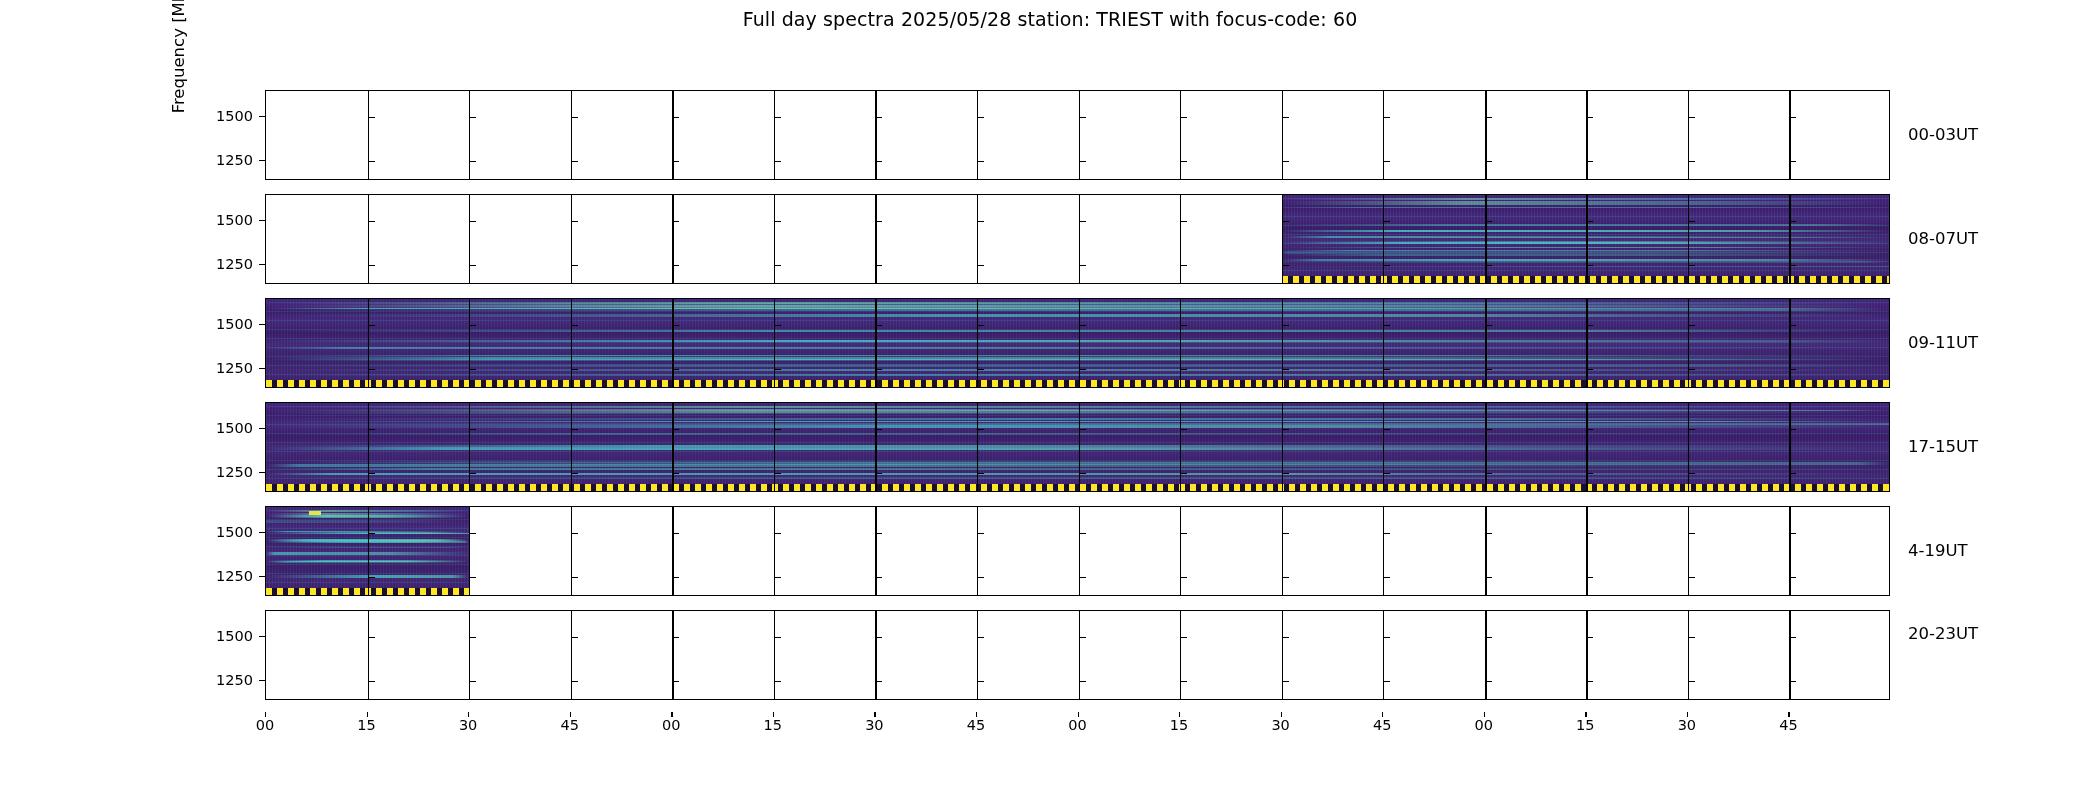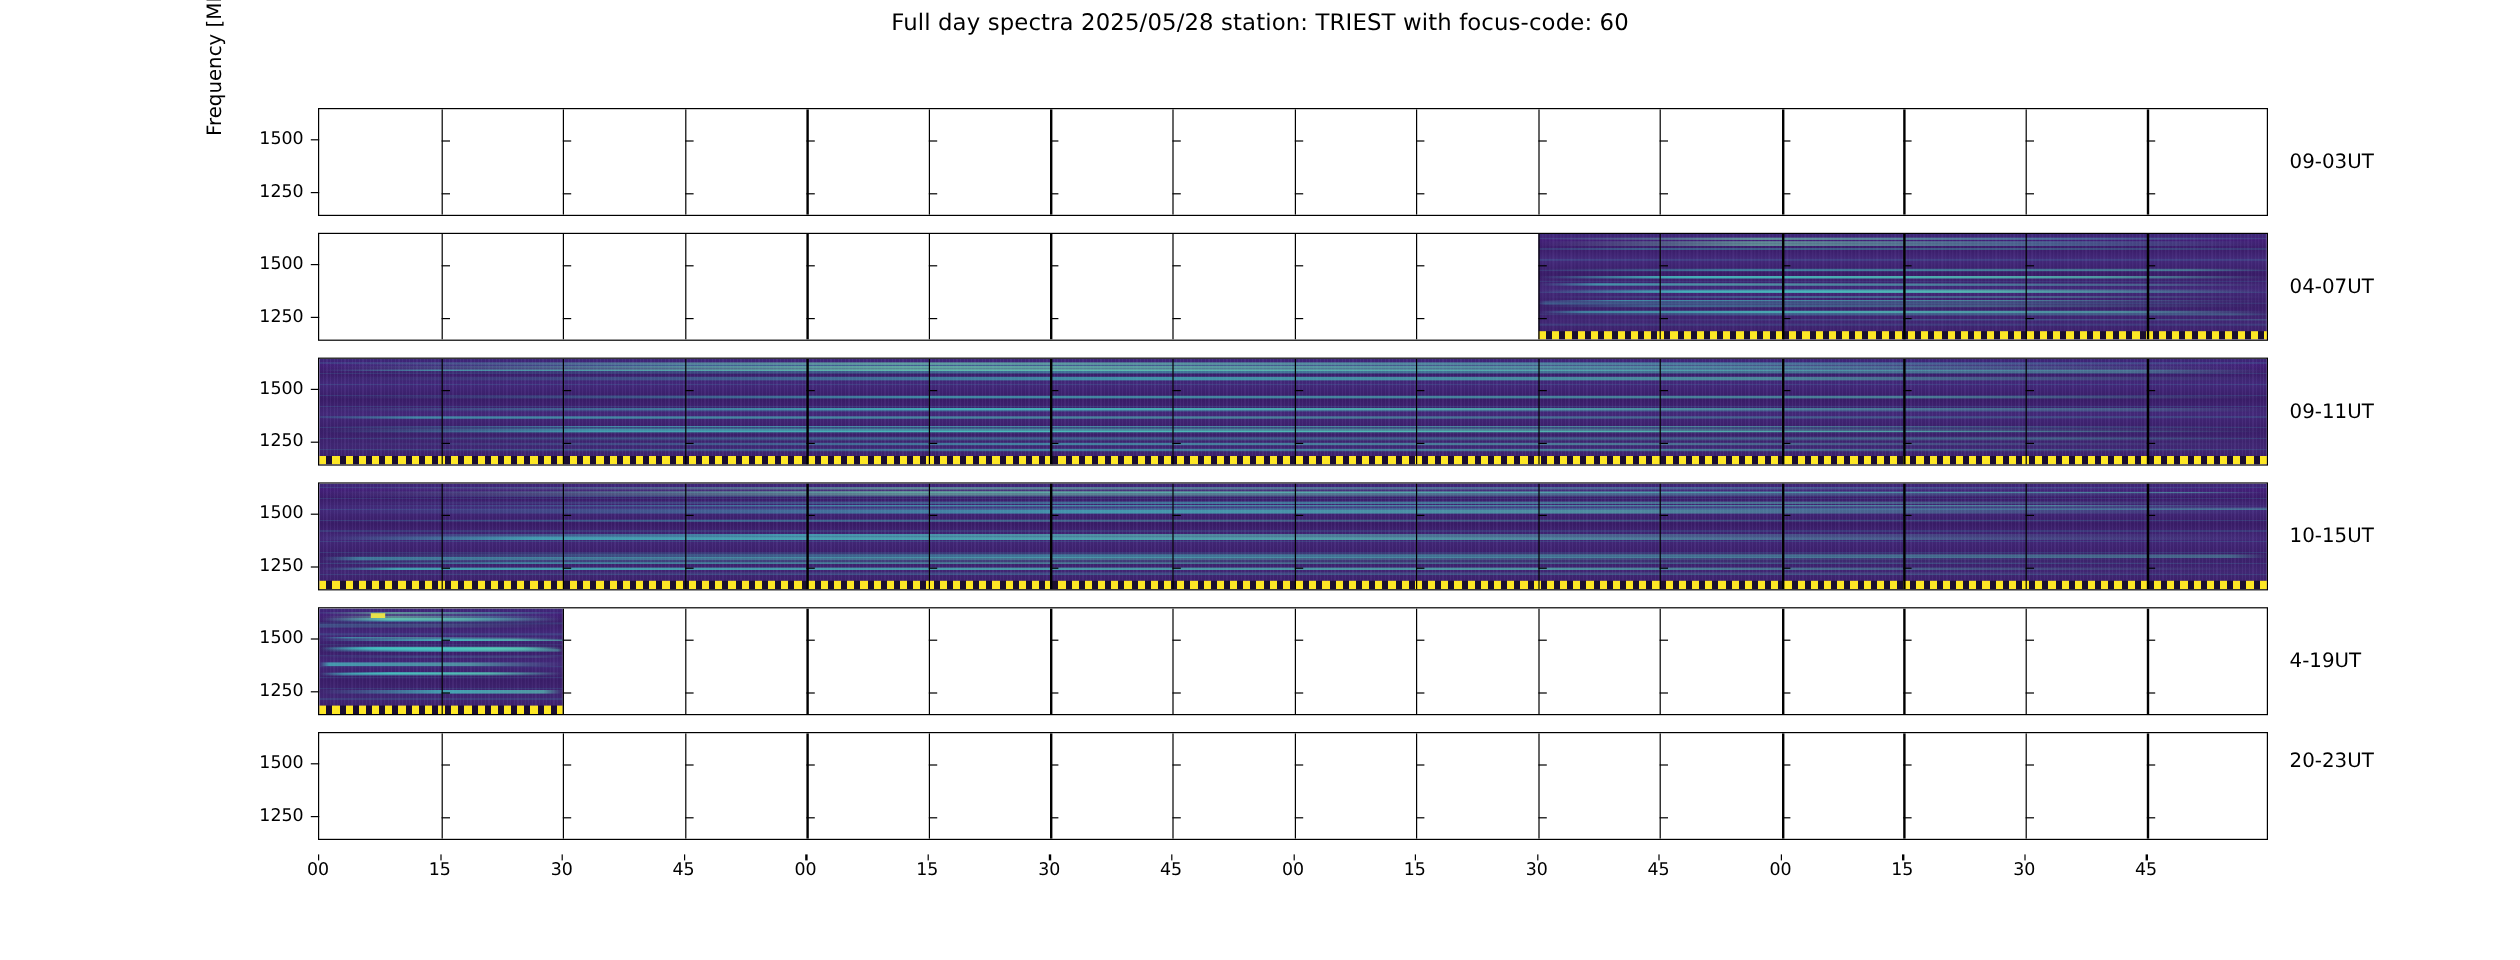--- a/index.html
+++ b/index.html
@@ -569,36 +569,36 @@
       <div class="col-sep" style="left: 1523.44px;"></div>
       <div class="ytick" style="left: 1523.44px; top: 26px;"></div>
       <div class="ytick" style="left: 1523.44px; top: 70px;"></div>
     </div>
   </div>
 
 <div class="ytick-outer" style="left: 259px; top: 116px;"></div>
 <div class="ylabel-tick" style="right: 1847px; top: 109px;">1500</div>
 <div class="ytick-outer" style="left: 259px; top: 160px;"></div>
 <div class="ylabel-tick" style="right: 1847px; top: 153px;">1250</div>
-<div class="row-label" style="top: 127px;">09-03UT</div>
+<div class="row-label" style="top: 127px;">00-03UT</div>
 <div class="ytick-outer" style="left: 259px; top: 220px;"></div>
 <div class="ylabel-tick" style="right: 1847px; top: 213px;">1500</div>
 <div class="ytick-outer" style="left: 259px; top: 264px;"></div>
 <div class="ylabel-tick" style="right: 1847px; top: 257px;">1250</div>
-<div class="row-label" style="top: 231px;">04-07UT</div>
+<div class="row-label" style="top: 231px;">08-07UT</div>
 <div class="ytick-outer" style="left: 259px; top: 324px;"></div>
 <div class="ylabel-tick" style="right: 1847px; top: 317px;">1500</div>
 <div class="ytick-outer" style="left: 259px; top: 368px;"></div>
 <div class="ylabel-tick" style="right: 1847px; top: 361px;">1250</div>
 <div class="row-label" style="top: 335px;">09-11UT</div>
 <div class="ytick-outer" style="left: 259px; top: 428px;"></div>
 <div class="ylabel-tick" style="right: 1847px; top: 421px;">1500</div>
 <div class="ytick-outer" style="left: 259px; top: 472px;"></div>
 <div class="ylabel-tick" style="right: 1847px; top: 465px;">1250</div>
-<div class="row-label" style="top: 439px;">10-15UT</div>
+<div class="row-label" style="top: 439px;">17-15UT</div>
 <div class="ytick-outer" style="left: 259px; top: 532px;"></div>
 <div class="ylabel-tick" style="right: 1847px; top: 525px;">1500</div>
 <div class="ytick-outer" style="left: 259px; top: 576px;"></div>
 <div class="ylabel-tick" style="right: 1847px; top: 569px;">1250</div>
 <div class="row-label" style="top: 543px;">4-19UT</div>
 <div class="ytick-outer" style="left: 259px; top: 636px;"></div>
 <div class="ylabel-tick" style="right: 1847px; top: 629px;">1500</div>
 <div class="ytick-outer" style="left: 259px; top: 680px;"></div>
 <div class="ylabel-tick" style="right: 1847px; top: 673px;">1250</div>
 <div class="row-label" style="top: 626px;">20-23UT</div>

